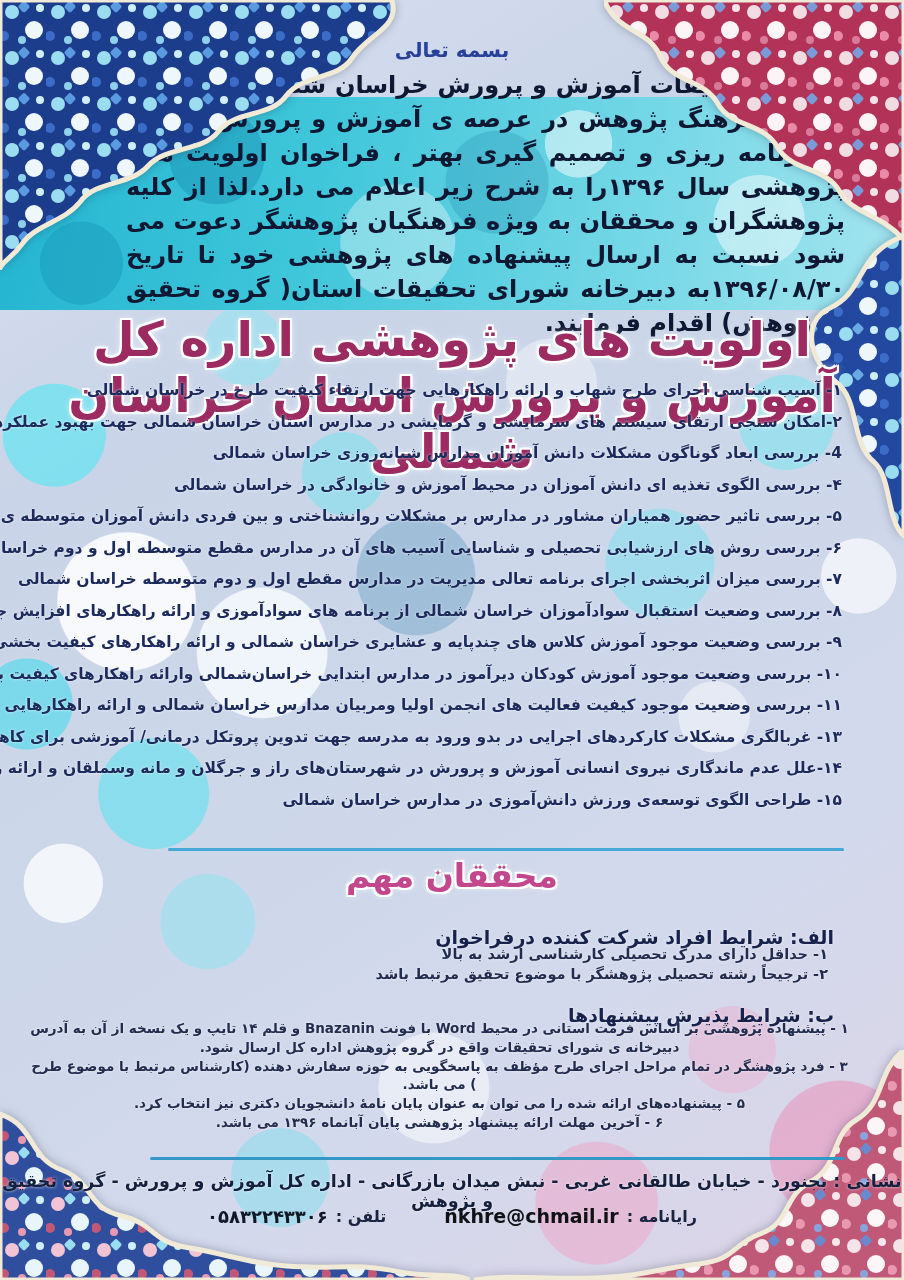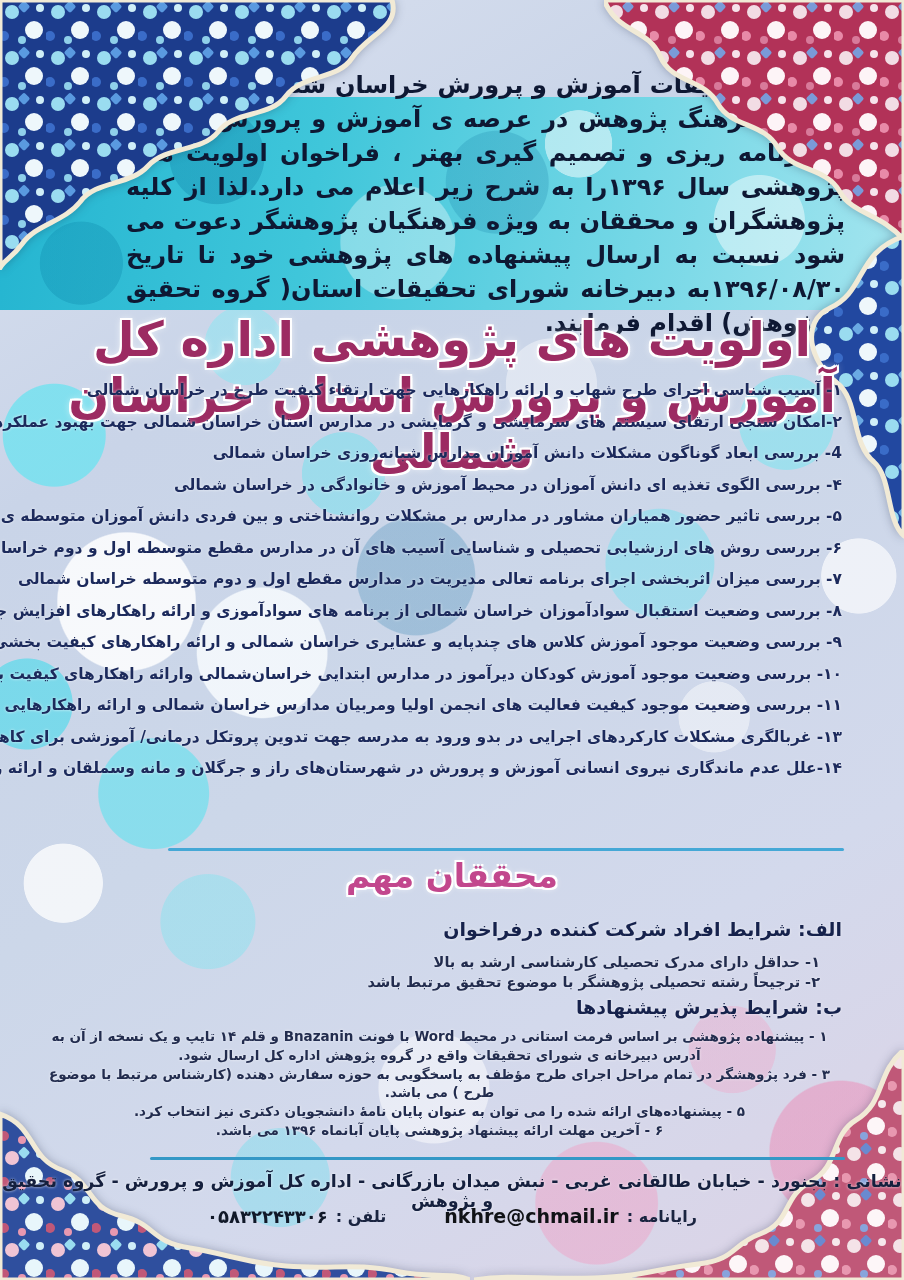--- a/index.html
+++ b/index.html
@@ -69,26 +69,26 @@
   .priority-list li{
     font-size:15.5px;font-weight:bold;color:#1c2a5c;line-height:31.5px;white-space:nowrap;
     text-shadow:0 0 3px rgba(255,255,255,.75);
   }
   
   .rule{position:absolute;height:3px;border-radius:2px;z-index:3;}
   .rule-1{top:848px;left:168px;width:676px;background:#45a8d6;}
   .rule-2{top:1157px;left:150px;width:695px;background:#3498c6;}
   
   .section-heading{
-    position:absolute;right:58px;z-index:3;margin:4px;direction:rtl;
+    position:absolute;right:58px;z-index:3;margin:12px;direction:rtl;
     font-size:19px;font-weight:bold;color:#16224c;text-shadow:0 0 3px rgba(255,255,255,.7);
   }
   .section-a-heading{top:914px;}
   .section-b-heading{top:992px;}
-  .note-list{margin:8px;padding:0;list-style:none;direction:rtl;text-align:right;z-index:3;position:absolute;}
+  .note-list{margin:0;padding:0;list-style:none;direction:rtl;text-align:right;z-index:3;position:absolute;}
   .note-list li{font-weight:bold;color:#222c4e;text-shadow:0 0 3px rgba(255,255,255,.7);}
   .section-a-list{top:944px;right:76px;left:60px;}
   .section-a-list li{font-size:14.5px;line-height:20px;}
   .section-b-list{top:1019px;right:55px;left:30px;}
   .section-b-list li{font-size:13.5px;line-height:18.8px;text-align:center;}
   
   .footer-address{
     position:absolute;top:1171px;left:0;right:0;z-index:3;text-align:center;direction:rtl;
     font-size:17.5px;font-weight:bold;color:#15203e;text-shadow:0 0 3px rgba(255,255,255,.8);
   }
@@ -180,20 +180,21 @@
         <circle cx="34" cy="30" r="9" fill="#fdf6f8"></circle>
         <rect x="20" y="2" width="9" height="9" rx="2" fill="#6a8ad0" transform="rotate(45 24 6)"></rect>
         <circle cx="4" cy="36" r="5" fill="#e898b0"></circle>
         <circle cx="40" cy="8" r="4" fill="#f6e8ec"></circle>
         <circle cx="22" cy="40" r="4" fill="#88a4dc"></circle>
       </pattern>
     </defs>
     <path d="M430,0 C402,22 412,52 382,70 C356,86 366,116 336,132 C308,147 318,172 286,184 C258,194 262,210 224,214 C180,219 172,226 120,228 C70,230 40,224 0,230 L430,230 Z" fill="url(#prBR)" stroke="#f1ead6" stroke-width="5" stroke-linejoin="round"></path>
   </svg>
 
+  <div class="bismillah">بسمه تعالی</div>
 
   <div class="intro-band">
     <p class="intro-text">شورای تحقیقات آموزش و پرورش خراسان شمالی به منظور توسعه  فرهنگ پژوهش در عرصه ی آموزش و پرورش و کمک به برنامه ریزی و تصمیم گیری بهتر ، فراخوان اولویت های پژوهشی سال ۱۳۹۶را به شرح زیر اعلام می دارد.لذا از کلیه پژوهشگران و محققان به ویژه فرهنگیان پژوهشگر دعوت می شود نسبت به ارسال پیشنهاده های پژوهشی خود تا تاریخ ۱۳۹۶/۰۸/۳۰به دبیرخانه شورای تحقیقات استان( گروه تحقیق و پژوهش) اقدام فرمایند.</p>
   </div>
 
   <h1 class="main-title">اولویت های پژوهشی اداره کل آموزش و پرورش استان خراسان شمالی</h1>
 
   <ol class="priority-list">
     <li>۱- آسیب شناسی اجرای طرح شهاب و ارائه راهکارهایی جهت ارتقاء کیفیت طرح در خراسان شمالی</li>
     <li>۲-امکان سنجی ارتقای سیستم های سرمایشی و گرمایشی در مدارس استان خراسان شمالی جهت بهبود عملکرد و کاهش هزینه</li>
@@ -201,20 +202,21 @@
     <li>۴- بررسی الگوی تغذیه ای دانش آموزان در محیط آموزش و خانوادگی در خراسان شمالی</li>
     <li>۵- بررسی تاثیر حضور همیاران مشاور در مدارس بر مشکلات روانشناختی و بین فردی دانش آموزان متوسطه ی یک در  خراسان شمالی</li>
     <li>۶- بررسی روش های ارزشیابی تحصیلی و شناسایی آسیب های آن در مدارس مقطع متوسطه اول و دوم خراسان شمالی</li>
     <li>۷- بررسی میزان اثربخشی اجرای برنامه تعالی مدیریت در مدارس مقطع اول و دوم متوسطه خراسان شمالی</li>
     <li>۸- بررسی وضعیت استقبال سوادآموزان خراسان شمالی از برنامه های سوادآموزی و ارائه راهکارهای افزایش جذب آنان</li>
     <li>۹- بررسی وضعیت موجود آموزش کلاس های چندپایه و عشایری خراسان شمالی و ارائه راهکارهای کیفیت بخشی به آن</li>
     <li>۱۰- بررسی وضعیت موجود آموزش کودکان دیرآموز در مدارس ابتدایی خراسان‌شمالی وارائه راهکارهای کیفیت بخشی به آن</li>
     <li>۱۱- بررسی وضعیت موجود کیفیت فعالیت های انجمن اولیا ومربیان مدارس خراسان شمالی و ارائه راهکارهایی جهت بهبودآن</li>
     <li>۱۳- غربالگری مشکلات کارکردهای اجرایی در بدو ورود به مدرسه جهت تدوین پروتکل درمانی/ آموزشی برای کاهش مشکلات تحصیلی دانش آموزان</li>
     <li>۱۴-علل عدم ماندگاری نیروی انسانی آموزش و پرورش در شهرستان‌های  راز و جرگلان و مانه وسملقان و ارائه راهکارهای عملی جهت ماندگاری بیشتر</li>
+    <li>۱۵- طراحی الگوی توسعه‌ی ورزش دانش‌آموزی در مدارس خراسان شمالی</li>
   </ol>
 
   <div class="rule rule-1"></div>
   <h2 class="notes-title">محققان مهم</h2>
 
   <h3 class="section-heading section-a-heading">الف: شرایط افراد شرکت کننده درفراخوان</h3>
   <ul class="note-list section-a-list">
     <li>۱- حداقل دارای مدرک تحصیلی کارشناسی ارشد به بالا</li>
     <li>۲- ترجیحاً رشته تحصیلی پژوهشگر با موضوع تحقیق مرتبط باشد</li>
   </ul>

